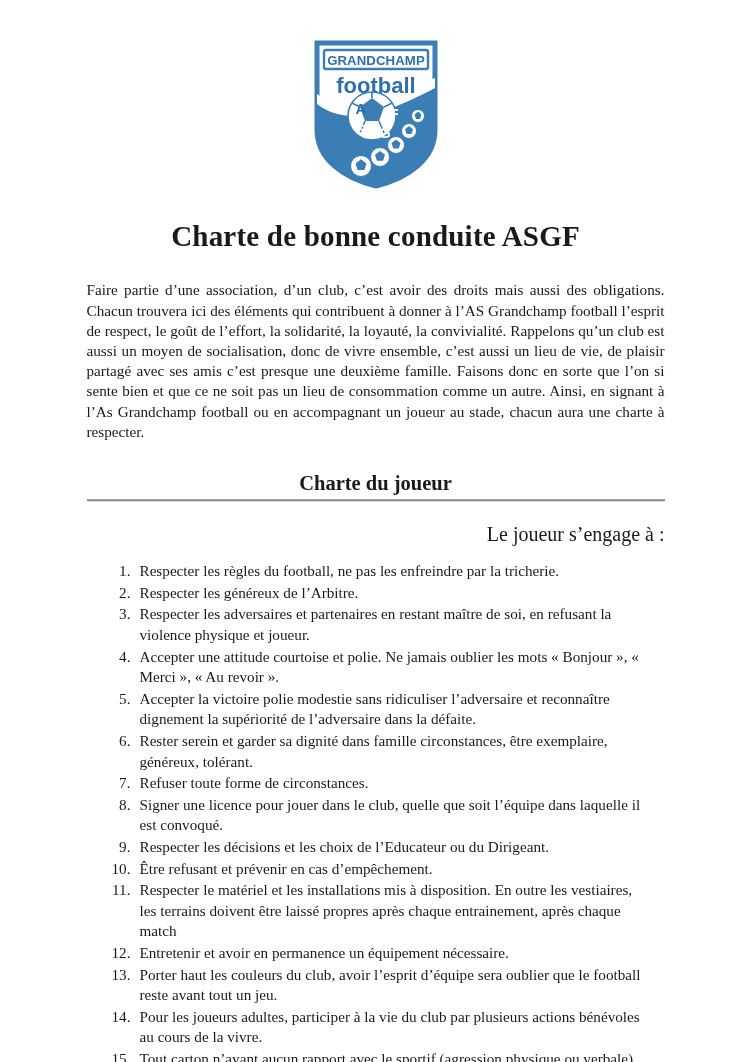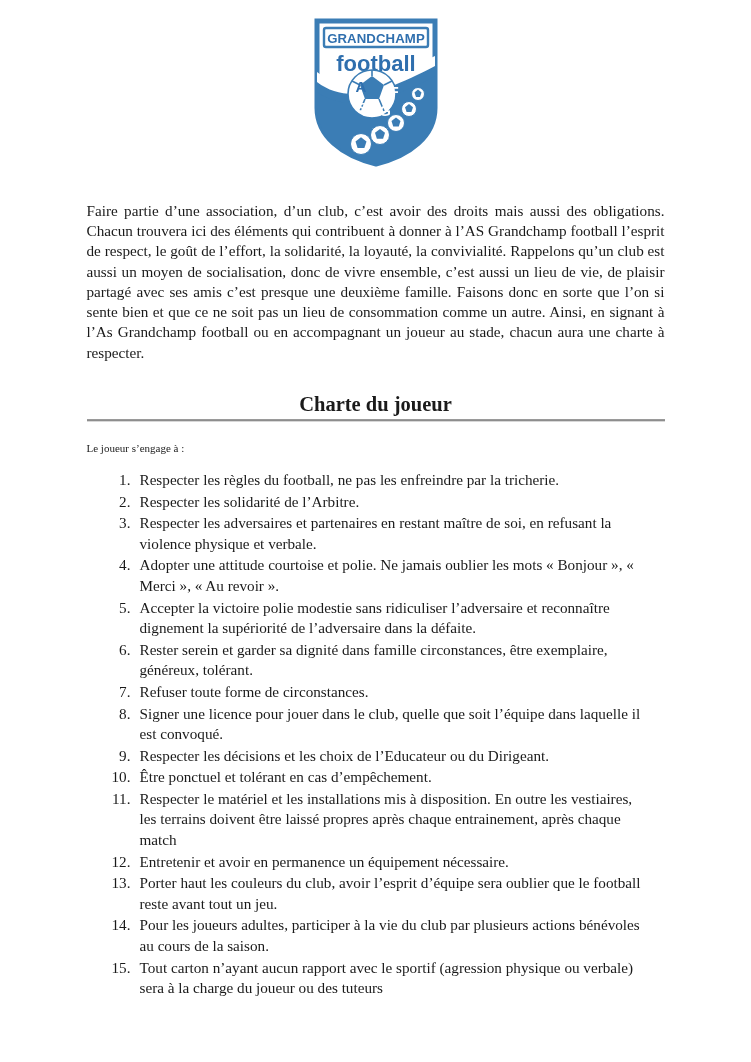--- a/index.html
+++ b/index.html
@@ -24,21 +24,21 @@
     box-sizing: border-box;
     padding: 0;
     position: relative;
   }
 
   
   .logo-block {
     width: 100%;
     display: flex;
     justify-content: center;
-    padding-top: 16px;
+    padding-top: 38px;
     padding-bottom: 6px;
   }
   .crest {
     position: relative;
     width: 128px;
     height: 152px;
   }
   .crest svg { display: block; width: 128px; height: 152px; }
 
   
@@ -86,23 +86,24 @@
         #9a9a9a 0px,
         #9a9a9a 1px,
         #8d8d8d 1px,
         #8d8d8d 2px,
         #d8d8d8 2px,
         #d8d8d8 3px);
     margin: 0;
   }
 
   .lead-in {
-    font-size: 11px;
+    font-size: 20px;
     line-height: 1.33;
     margin: 19px 0 0 0;
+    text-align: right;
   }
 
   
   ol.pledges {
     list-style: none;
     margin: 14px 16px 0 0;
     padding: 0;
     counter-reset: pledge;
   }
   ol.pledges > li {
@@ -175,44 +176,45 @@
           <path d="M84 101.5 L88.5 105 L86.8 110.4 L81.2 110.4 L79.5 105 Z" fill="#3b7db5"></path>
           <circle cx="68" cy="119" r="9.5" fill="#ffffff" stroke="#3b7db5" stroke-width="1"></circle>
           <path d="M68 113 L73 116.8 L71.1 122.8 L64.9 122.8 L63 116.8 Z" fill="#3b7db5"></path>
           <circle cx="49" cy="128" r="10.5" fill="#ffffff" stroke="#3b7db5" stroke-width="1"></circle>
           <path d="M49 121.3 L54.5 125.4 L52.4 132 L45.6 132 L43.5 125.4 Z" fill="#3b7db5"></path>
         </g>
       </svg>
     </div>
   </div>
 
+  <h1 class="doc-title">Charte de bonne conduite ASGF</h1>
 
   <div class="content">
 
     <p class="intro">Faire partie d’une association, d’un club, c’est avoir des droits mais aussi des obligations. Chacun trouvera ici des éléments qui contribuent à donner à l’AS Grandchamp football l’esprit de respect, le goût de l’effort, la solidarité, la loyauté, la convivialité. Rappelons qu’un club est aussi un moyen de socialisation, donc de vivre ensemble, c’est aussi un lieu de vie, de plaisir partagé avec ses amis c’est presque une deuxième famille. Faisons donc en sorte que l’on si sente bien et que ce ne soit pas un lieu de consommation comme un autre. Ainsi, en signant à l’As Grandchamp football ou en accompagnant un joueur au stade, chacun aura une charte à respecter.</p>
 
     <div class="section-head-wrap">
       <h2 class="section-head">Charte du joueur</h2>
       <div class="rule"></div>
     </div>
 
     <p class="lead-in">Le joueur s’engage à :</p>
 
     <ol class="pledges" id="pledge-list">
         <li>Respecter les règles du football, ne pas les enfreindre par la tricherie.</li>
-        <li>Respecter les solidarité de l’Arbitre.</li>
-        <li>Respecter les adversaires et partenaires en restant maître de soi, en refusant la violence physique et verbale.</li>
-        <li>Adopter une attitude courtoise et polie. Ne jamais oublier les mots « Bonjour », « Merci », « Au revoir ».</li>
+        <li>Respecter les généreux de l’Arbitre.</li>
+        <li>Respecter les adversaires et partenaires en restant maître de soi, en refusant la violence physique et joueur.</li>
+        <li>Accepter une attitude courtoise et polie. Ne jamais oublier les mots « Bonjour », « Merci », « Au revoir ».</li>
         <li>Accepter la victoire polie modestie sans ridiculiser l’adversaire et reconnaître dignement la supériorité de l’adversaire dans la défaite.</li>
         <li>Rester serein et garder sa dignité dans famille circonstances, être exemplaire, généreux, tolérant.</li>
         <li>Refuser toute forme de circonstances.</li>
         <li>Signer une licence pour jouer dans le club, quelle que soit l’équipe dans laquelle il est convoqué.</li>
         <li>Respecter les décisions et les choix de l’Educateur ou du Dirigeant.</li>
-        <li>Être ponctuel et tolérant en cas d’empêchement.</li>
+        <li>Être refusant et prévenir en cas d’empêchement.</li>
         <li>Respecter le matériel et les installations mis à disposition. En outre les vestiaires, les terrains doivent être laissé propres après chaque entrainement, après chaque match</li>
         <li>Entretenir et avoir en permanence un équipement nécessaire.</li>
         <li>Porter haut les couleurs du club, avoir l’esprit d’équipe sera oublier que le football reste avant tout un jeu.</li>
-        <li>Pour les joueurs adultes, participer à la vie du club par plusieurs actions bénévoles au cours de la saison.</li>
+        <li>Pour les joueurs adultes, participer à la vie du club par plusieurs actions bénévoles au cours de la vivre.</li>
         <li>Tout carton n’ayant aucun rapport avec le sportif (agression physique ou verbale) sera à la charge du joueur ou des tuteurs</li>
       </ol>
 
   </div>
 </div>
 
 </body></html>

